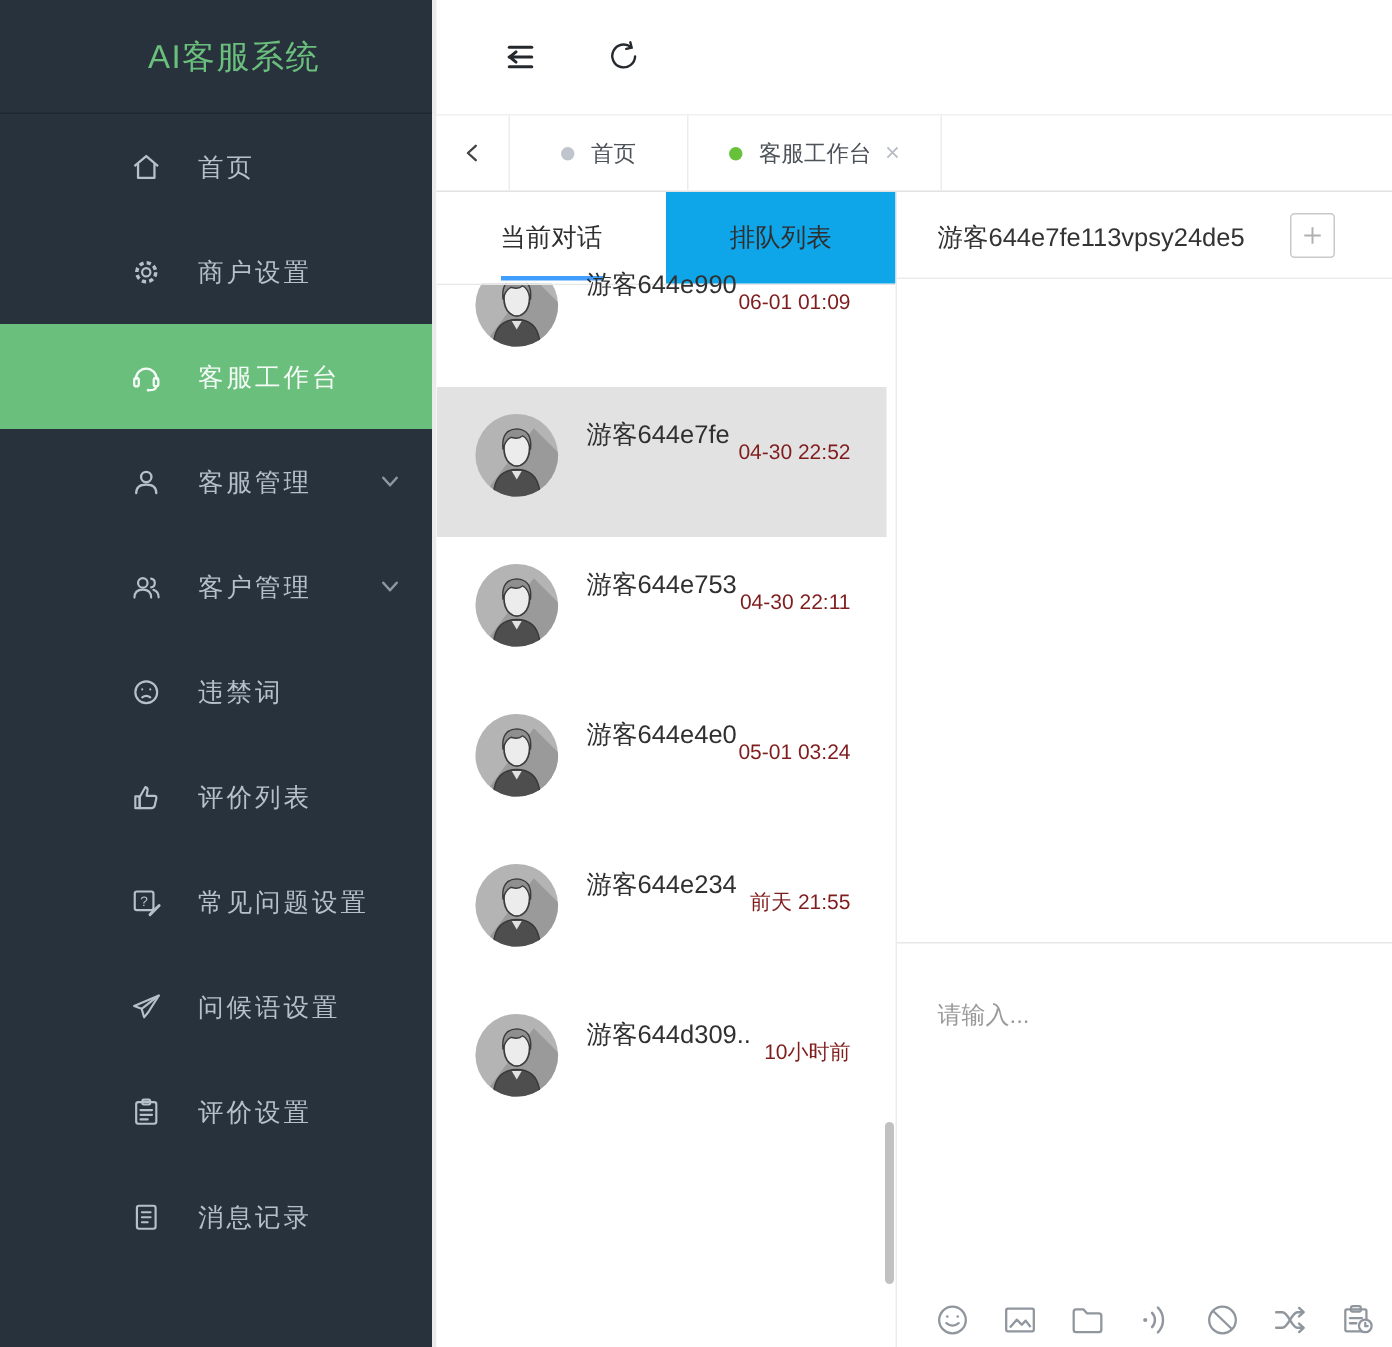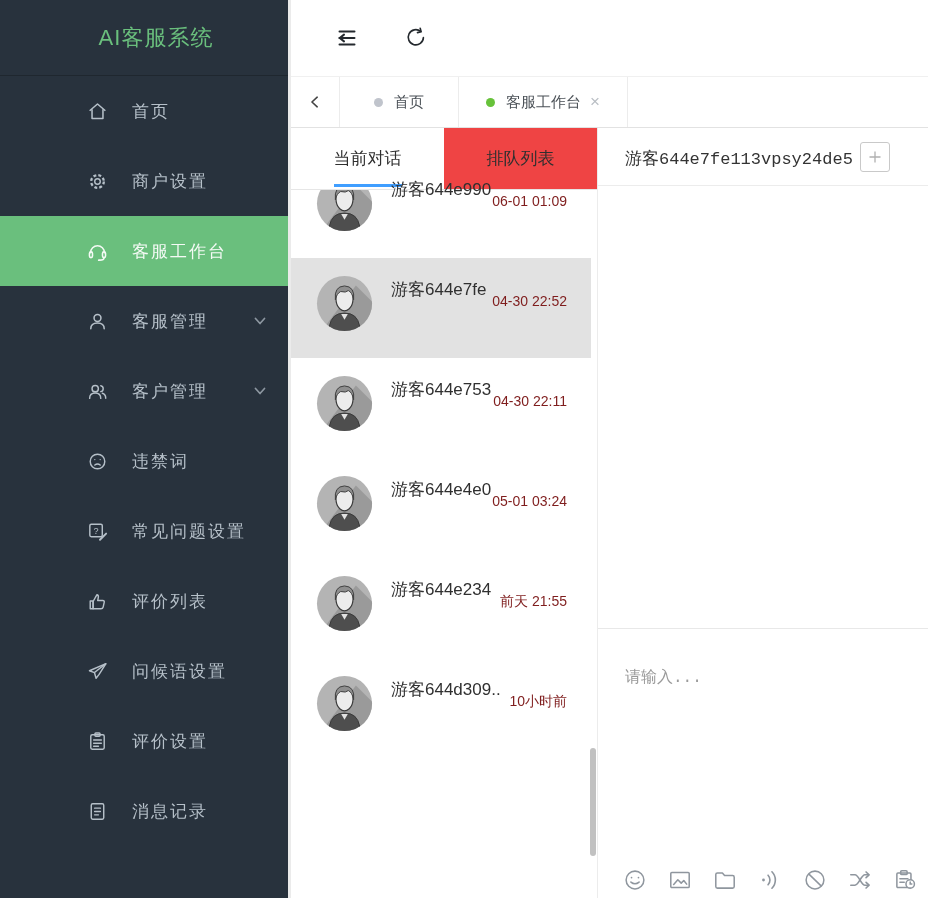--- a/index.html
+++ b/index.html
@@ -50,41 +50,41 @@
   
   .workspace { position:absolute; left:0; top:128px; width:637px; height:770px;
     display:flex; }
 
   .list-panel { position:relative; width:307px; height:100%;
     border-right:1px solid #ececec; overflow:hidden; background:#fff; }
   .list-tabs { position:absolute; left:0; top:0; right:0; height:62px; z-index:2;
     display:flex; border-bottom:1px solid #e6e6e6; }
   .list-tab { flex:1; display:flex; align-items:center; justify-content:center;
     font-size:17px; color:#2f2f2f; cursor:pointer; position:relative; background:#fff; }
-  .list-tab.queue { background:#ef4444;font-family:Liberation Mono, monospace; }
+  .list-tab.queue { background:#0ea5e9;font-family:Liberation Mono, monospace; }
   .list-tab.current::after { content:""; position:absolute; bottom:2px; left:50%;
     transform:translateX(-50%); width:68px; height:3px; background:#409eff; z-index:3; }
 
   .chat-rows { position:absolute; left:0; top:0; right:6px; }
   .chat-rows .chat-row:first-child { margin-top:30px; }
   .chat-row { position:relative; height:100px; cursor:pointer; }
   .chat-row.selected { background:#e2e2e2; }
   .avatar { position:absolute; left:25px; top:17px; width:57px; height:57px; }
   .avatar svg { width:57px; height:57px; display:block; }
   .row-name { position:absolute; left:100px; top:20px; font-size:17px;
     color:#303030; white-space:nowrap; z-index:5; }
   .row-time { position:absolute; right:24px; top:35px; font-size:14px;
     color:#7f1d1d; white-space:nowrap; z-index:4; }
 
   .list-scroll-thumb { position:absolute; right:1px; top:620px; width:6px;
     height:108px; border-radius:3px; background:#c1c1c1; z-index:6; cursor:pointer; }
 
   
   .chat-panel { position:relative; flex:1; background:#fff; display:flex;
-    flex-direction:column;font-family:Liberation Mono, monospace; }
+    flex-direction:column; }
   .chat-header { position:relative; height:58px; border-bottom:1px solid #ececec; }
   .visitor-name { position:absolute; left:27px; top:19px; font-size:17px; color:#333; }
   .invite-btn { position:absolute; right:38px; top:14px; width:30px; height:30px;
     border:1px solid #c9c9c9; border-radius:3px; background:#fff; color:#b0b0b0;
     display:flex; align-items:center; justify-content:center; cursor:pointer; }
   .invite-btn svg { width:16px; height:16px; }
   .chat-body { height:442px; }
   .chat-input { position:relative; flex:1; border-top:1px solid #e8e8e8; cursor:text; }
   .input-placeholder { position:absolute; left:27px; top:38px; font-size:16px;
     color:#9a9a9a; }
@@ -309,31 +309,31 @@
     <svg class="nav-icon">
           <use href="#sad-face-icon"></use>
         </svg>
     <span class="nav-label">违禁词</span>
 
   </div>
 
 
   <div class="nav-item">
     <svg class="nav-icon">
+          <use href="#thumbs-up-icon"></use>
+        </svg>
+    <span class="nav-label">评价列表</span>
+
+  </div>
+
+  <div class="nav-item">
+    <svg class="nav-icon">
           <use href="#faq-icon"></use>
         </svg>
     <span class="nav-label">常见问题设置</span>
-
-  </div>
-
-  <div class="nav-item">
-    <svg class="nav-icon">
-          <use href="#thumbs-up-icon"></use>
-        </svg>
-    <span class="nav-label">评价列表</span>
 
   </div>
 
   <div class="nav-item">
     <svg class="nav-icon">
           <use href="#send-icon"></use>
         </svg>
     <span class="nav-label">问候语设置</span>
 
   </div>

